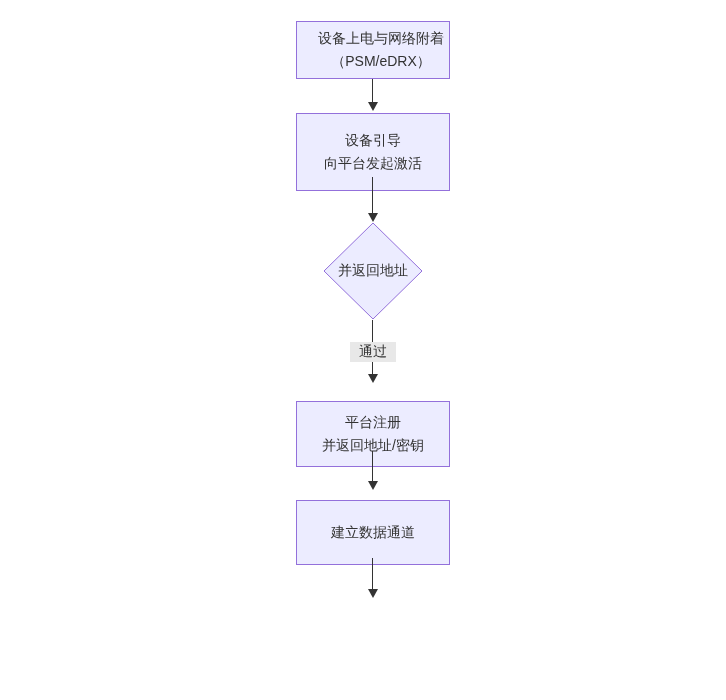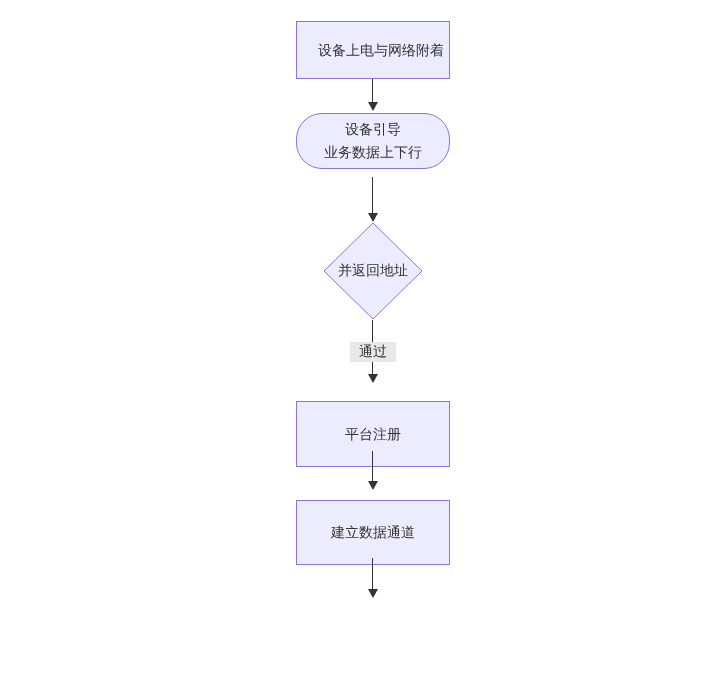--- a/index.html
+++ b/index.html
@@ -31,21 +31,21 @@
     display: flex;
     flex-direction: column;
     align-items: center;
     justify-content: center;
     text-align: center;
     font-size: 14px;
     line-height: 23px;
     color: var(--text);
   }
   #node-power    { top: 21px;  height: 58px; padding-left: 16px; }
-  #node-boot     { top: 113px; height: 56px; border-radius: 26px; }
+  #node-boot     { top: 113px; height: 78px; }
   #node-register { top: 385px; height: 66px; margin-top: 16px; }
   #node-channel  { top: 493px; height: 65px; margin-top: 7px; }
   #node-business { top: 601px; height: 66px; }
 
   .diamond-node {
     position: absolute;
     left: 323px;
     top: 222px;
     width: 100px;
     height: 98px;
@@ -105,46 +105,48 @@
     white-space: nowrap;
   }
 </style>
 </head>
 <body>
 
 <div class="canvas">
 
   <div class="rect-node" id="node-power">
     <span>设备上电与网络附着</span>
+    <span>（PSM/eDRX）</span>
   </div>
 
   <div class="edge-line" id="edge-1"></div>
   <div class="arrowhead" id="arrow-1"></div>
 
   <div class="rect-node" id="node-boot">
     <span>设备引导</span>
-    <span>业务数据上下行</span>
+    <span>向平台发起激活</span>
   </div>
 
   <div class="edge-line" id="edge-2"></div>
   <div class="arrowhead" id="arrow-2"></div>
 
   <div class="diamond-node">
     <svg width="100" height="98" viewBox="0 0 100 98">
       <polygon class="diamond-shape" points="50,1 99,49 50,97 1,49"></polygon>
     </svg>
     <span class="diamond-label">并返回地址</span>
   </div>
 
   <div class="edge-line" id="edge-3"></div>
   <span class="edge-label">通过</span>
   <div class="arrowhead" id="arrow-3"></div>
 
   <div class="rect-node" id="node-register">
     <span>平台注册</span>
+    <span>并返回地址/密钥</span>
   </div>
 
   <div class="edge-line" id="edge-4"></div>
   <div class="arrowhead" id="arrow-4"></div>
 
   <div class="rect-node" id="node-channel">
     <span>建立数据通道</span>
   </div>
 
   <div class="edge-line" id="edge-5"></div>

